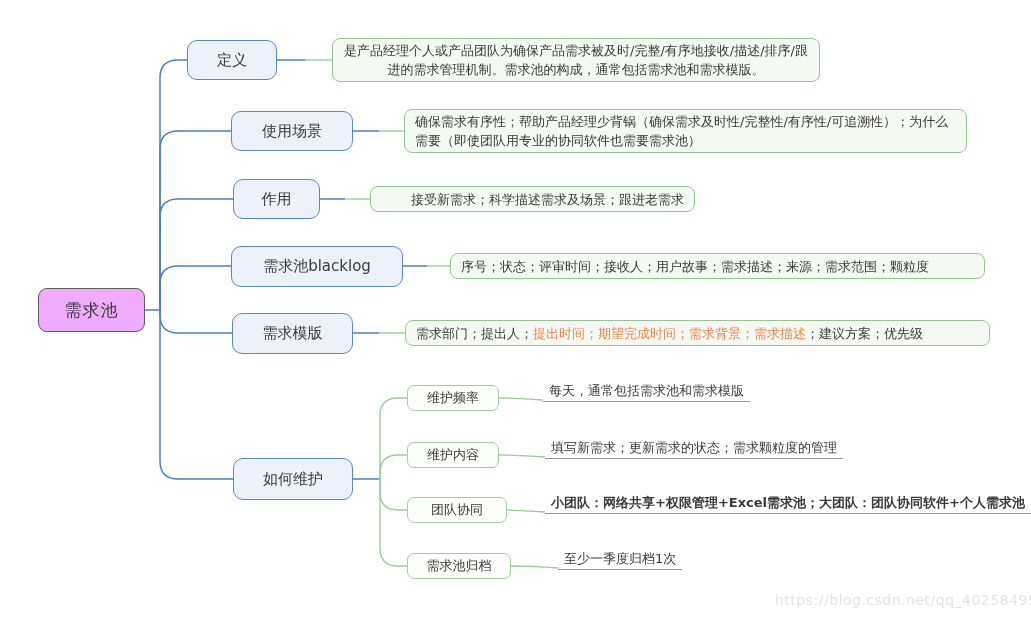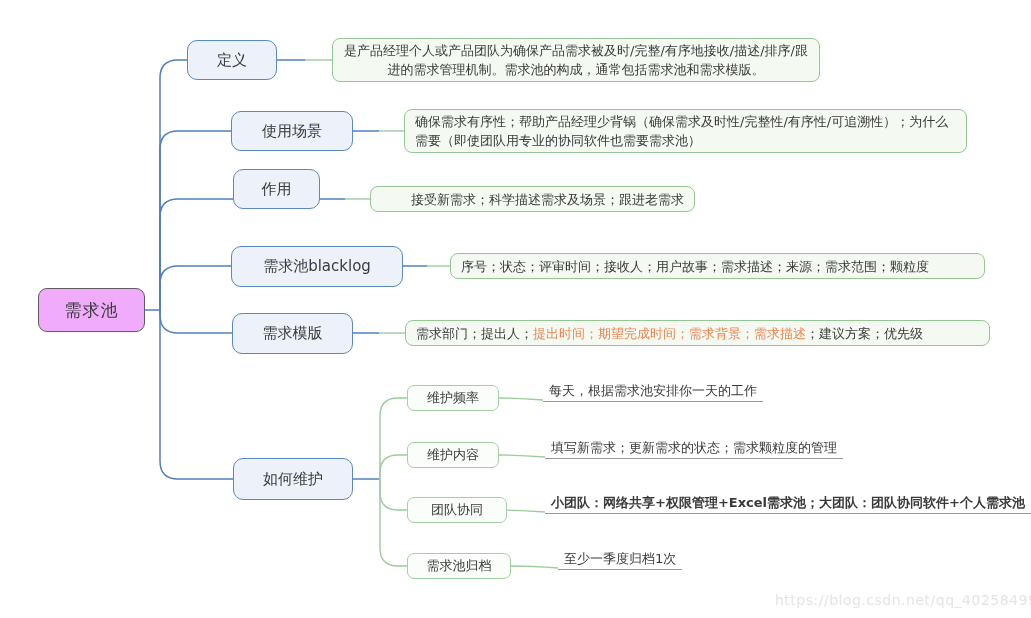--- a/index.html
+++ b/index.html
@@ -56,21 +56,21 @@
       <path d="M511 566 Q532 566 558 568"></path>
     </g>
   </svg>
 
   <div class="node root" style="left:38px;top:288px;width:107px;height:44px;">需求池</div>
 
   <div class="node topic" style="left:187px;top:40px;width:90px;height:40px;">定义</div>
 
   <div class="node topic" style="left:231px;top:111px;width:122px;height:40px;">使用场景</div>
 
-  <div class="node topic" style="left:233px;top:169px;width:87px;height:40px;">作用</div>
+  <div class="node topic" style="left:233px;top:179px;width:87px;height:40px;">作用</div>
 
   <div class="node topic" style="left:231px;top:246px;width:172px;height:41px;">需求池blacklog</div>
 
   <div class="node topic" style="left:232px;top:313px;width:121px;height:41px;">需求模版</div>
 
   <div class="node topic" style="left:233px;top:458px;width:120px;height:42px;">如何维护</div>
 
   <div class="node desc" style="left:332px;top:38px;width:488px;height:44px;text-align:center;">是产品经理个人或产品团队为确保产品需求被及时/完整/有序地接收/描述/排序/跟进的需求管理机制。需求池的构成，通常包括需求池和需求模版。</div>
 
   <div class="node desc" style="left:404px;top:109px;width:563px;height:44px;">确保需求有序性；帮助产品经理少背锅（确保需求及时性/完整性/有序性/可追溯性）；为什么需要（即使团队用专业的协同软件也需要需求池）</div>
@@ -86,21 +86,21 @@
   </div>
 
   <div class="node subtopic" style="left:407px;top:385px;width:92px;height:26px;">维护频率</div>
 
   <div class="node subtopic" style="left:407px;top:442px;width:92px;height:26px;">维护内容</div>
 
   <div class="node subtopic" style="left:407px;top:497px;width:100px;height:26px;">团队协同</div>
 
   <div class="node subtopic" style="left:407px;top:553px;width:104px;height:26px;">需求池归档</div>
 
-  <div class="leafnote" style="left:543px;top:382px;">每天，根据需求池安排你一天的工作</div>
+  <div class="leafnote" style="left:543px;top:382px;">每天，通常包括需求池和需求模版</div>
 
   <div class="leafnote" style="left:545px;top:439px;">填写新需求；更新需求的状态；需求颗粒度的管理</div>
 
   <div class="leafnote" style="left:545px;top:494px;font-weight:bold;">小团队：网络共享+权限管理+Excel需求池；大团队：团队协同软件+个人需求池</div>
 
   <div class="leafnote" style="left:558px;top:550px;">至少一季度归档1次</div>
 
   <div class="watermark">https://blog.csdn.net/qq_40258499</div>
 
 </div>

